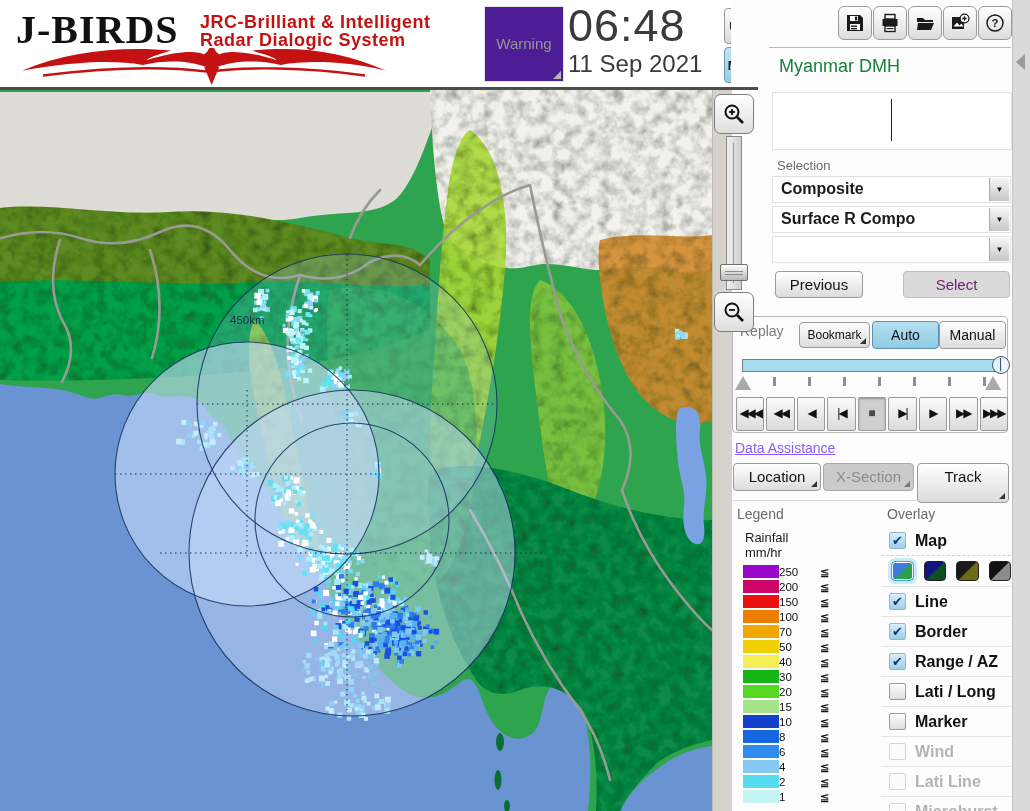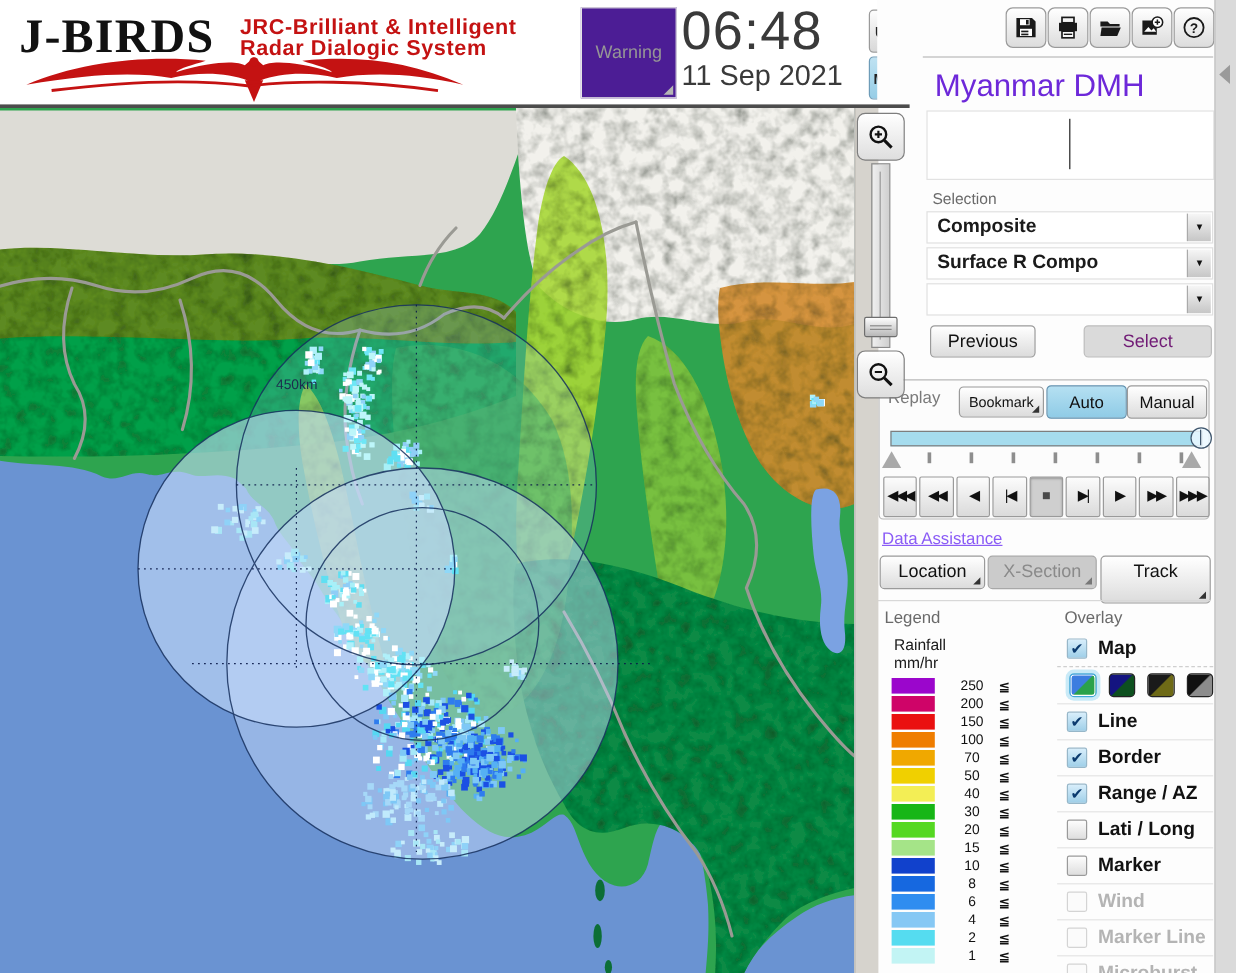--- a/index.html
+++ b/index.html
@@ -23,21 +23,21 @@
          font-size:12px;font-weight:bold;text-align:center;line-height:36px;color:#222;
          background:linear-gradient(#fdfdfd,#d8d8d8);box-sizing:border-box;cursor:pointer;}
   #tz-mmt{top:47px;background:linear-gradient(#bfe2f2,#96cde6);border-color:#6e9cb8;}
   #tz-utc{top:8px;}
 
   
   #panel{left:731px;top:0;width:281px;height:811px;background:#fdfdfd;}
   .toolbtn{position:absolute;top:6px;width:32px;height:32px;border:1px solid #9a9a9a;border-radius:6px;
            background:linear-gradient(#ffffff,#dcdcdc);display:flex;align-items:center;justify-content:center;cursor:pointer;}
   #panel-topline{position:absolute;left:38px;top:47px;width:242px;height:1px;background:#b9b9b9;}
-  #station-name{position:absolute;left:48px;top:56px;font-size:26px;color:#6d28d9;}
+  #station-name{position:absolute;left:48px;top:56px;font-size:18px;color:#15803d;}
   #listbox{position:absolute;left:41px;top:92px;width:238px;height:56px;background:#fff;border:1px solid #e2e2e2;}
   #listbox-divider{position:absolute;left:118px;top:6px;width:1px;height:42px;background:#222;}
   #selection-label{position:absolute;left:46px;top:158px;font-size:13px;color:#6a6a6a;}
   .dd{position:absolute;left:41px;width:239px;height:27px;background:#fff;border:1px solid #e0e0e0;box-sizing:border-box;}
   .dd .val{position:absolute;left:8px;top:3px;font-size:16px;font-weight:bold;color:#1a1a1a;}
   .dd .arrow{position:absolute;right:1px;top:1px;bottom:1px;width:19px;border-left:1px solid #aaa;
              background:linear-gradient(#f6f6f6,#c6c6c6);display:flex;align-items:center;justify-content:center;
              font-size:8px;color:#111;cursor:pointer;}
   .btn{position:absolute;border:1px solid #9a9a9a;border-radius:4px;background:linear-gradient(#ffffff,#dcdcdc);
        font-size:15px;color:#111;text-align:center;box-sizing:border-box;cursor:pointer;}
@@ -76,21 +76,21 @@
   #bottom-divider{position:absolute;left:0px;top:500px;width:278px;height:1px;background:#d8d8d8;}
 
   
   #legend{position:absolute;left:2px;top:506px;width:146px;}
   #legend-title{font-size:14px;color:#6a6a6a;margin-left:4px;}
   #legend-unit1,#legend-unit2{font-size:13px;color:#1a1a1a;margin-left:12px;}
   #legend-unit1{margin-top:8px;}
   #legend-rows{margin-top:4px;}
   .lrow{height:15px;display:flex;align-items:center;}
   .lsw{width:36px;height:13px;margin-left:10px;}
-  .lval{width:38px;text-align:center;font-size:11.5px;color:#111;margin-left:12px;}
+  .lval{width:38px;text-align:left;font-size:11.5px;color:#111;}
   .llte{font-size:11.5px;color:#111;margin-left:3px;font-weight:bold;}
 
   
   #overlay{position:absolute;left:150px;top:506px;width:130px;}
   #overlay-title{font-size:14px;color:#6a6a6a;margin-left:6px;margin-bottom:4px;}
   .orow{position:relative;height:29px;display:flex;align-items:center;border-top:1px solid #e4e4e4;}
   .orow:first-of-type{border-top:none;}
   .orow .cb{width:17px;height:17px;margin-left:8px;border:1px solid #97b7c9;border-radius:2px;
             background:linear-gradient(#d8eefb,#9fcfe8);font-size:13px;line-height:16px;text-align:center;
             color:#0b3a6e;font-weight:bold;box-sizing:border-box;cursor:pointer;}
@@ -391,21 +391,21 @@
           <div class="orow unchecked">
             <span class="cb">✔</span>
             <span class="olabel">Marker</span>
           </div>
           <div class="orow unchecked disabled">
             <span class="cb">✔</span>
             <span class="olabel">Wind</span>
           </div>
           <div class="orow unchecked disabled">
             <span class="cb">✔</span>
-            <span class="olabel">Marker Line</span>
+            <span class="olabel">Lati Line</span>
           </div>
           <div class="orow unchecked disabled">
             <span class="cb">✔</span>
             <span class="olabel">Microburst</span>
           </div>
         </div>
     </div>
   </div>
 
   <div class="abs" id="map">

